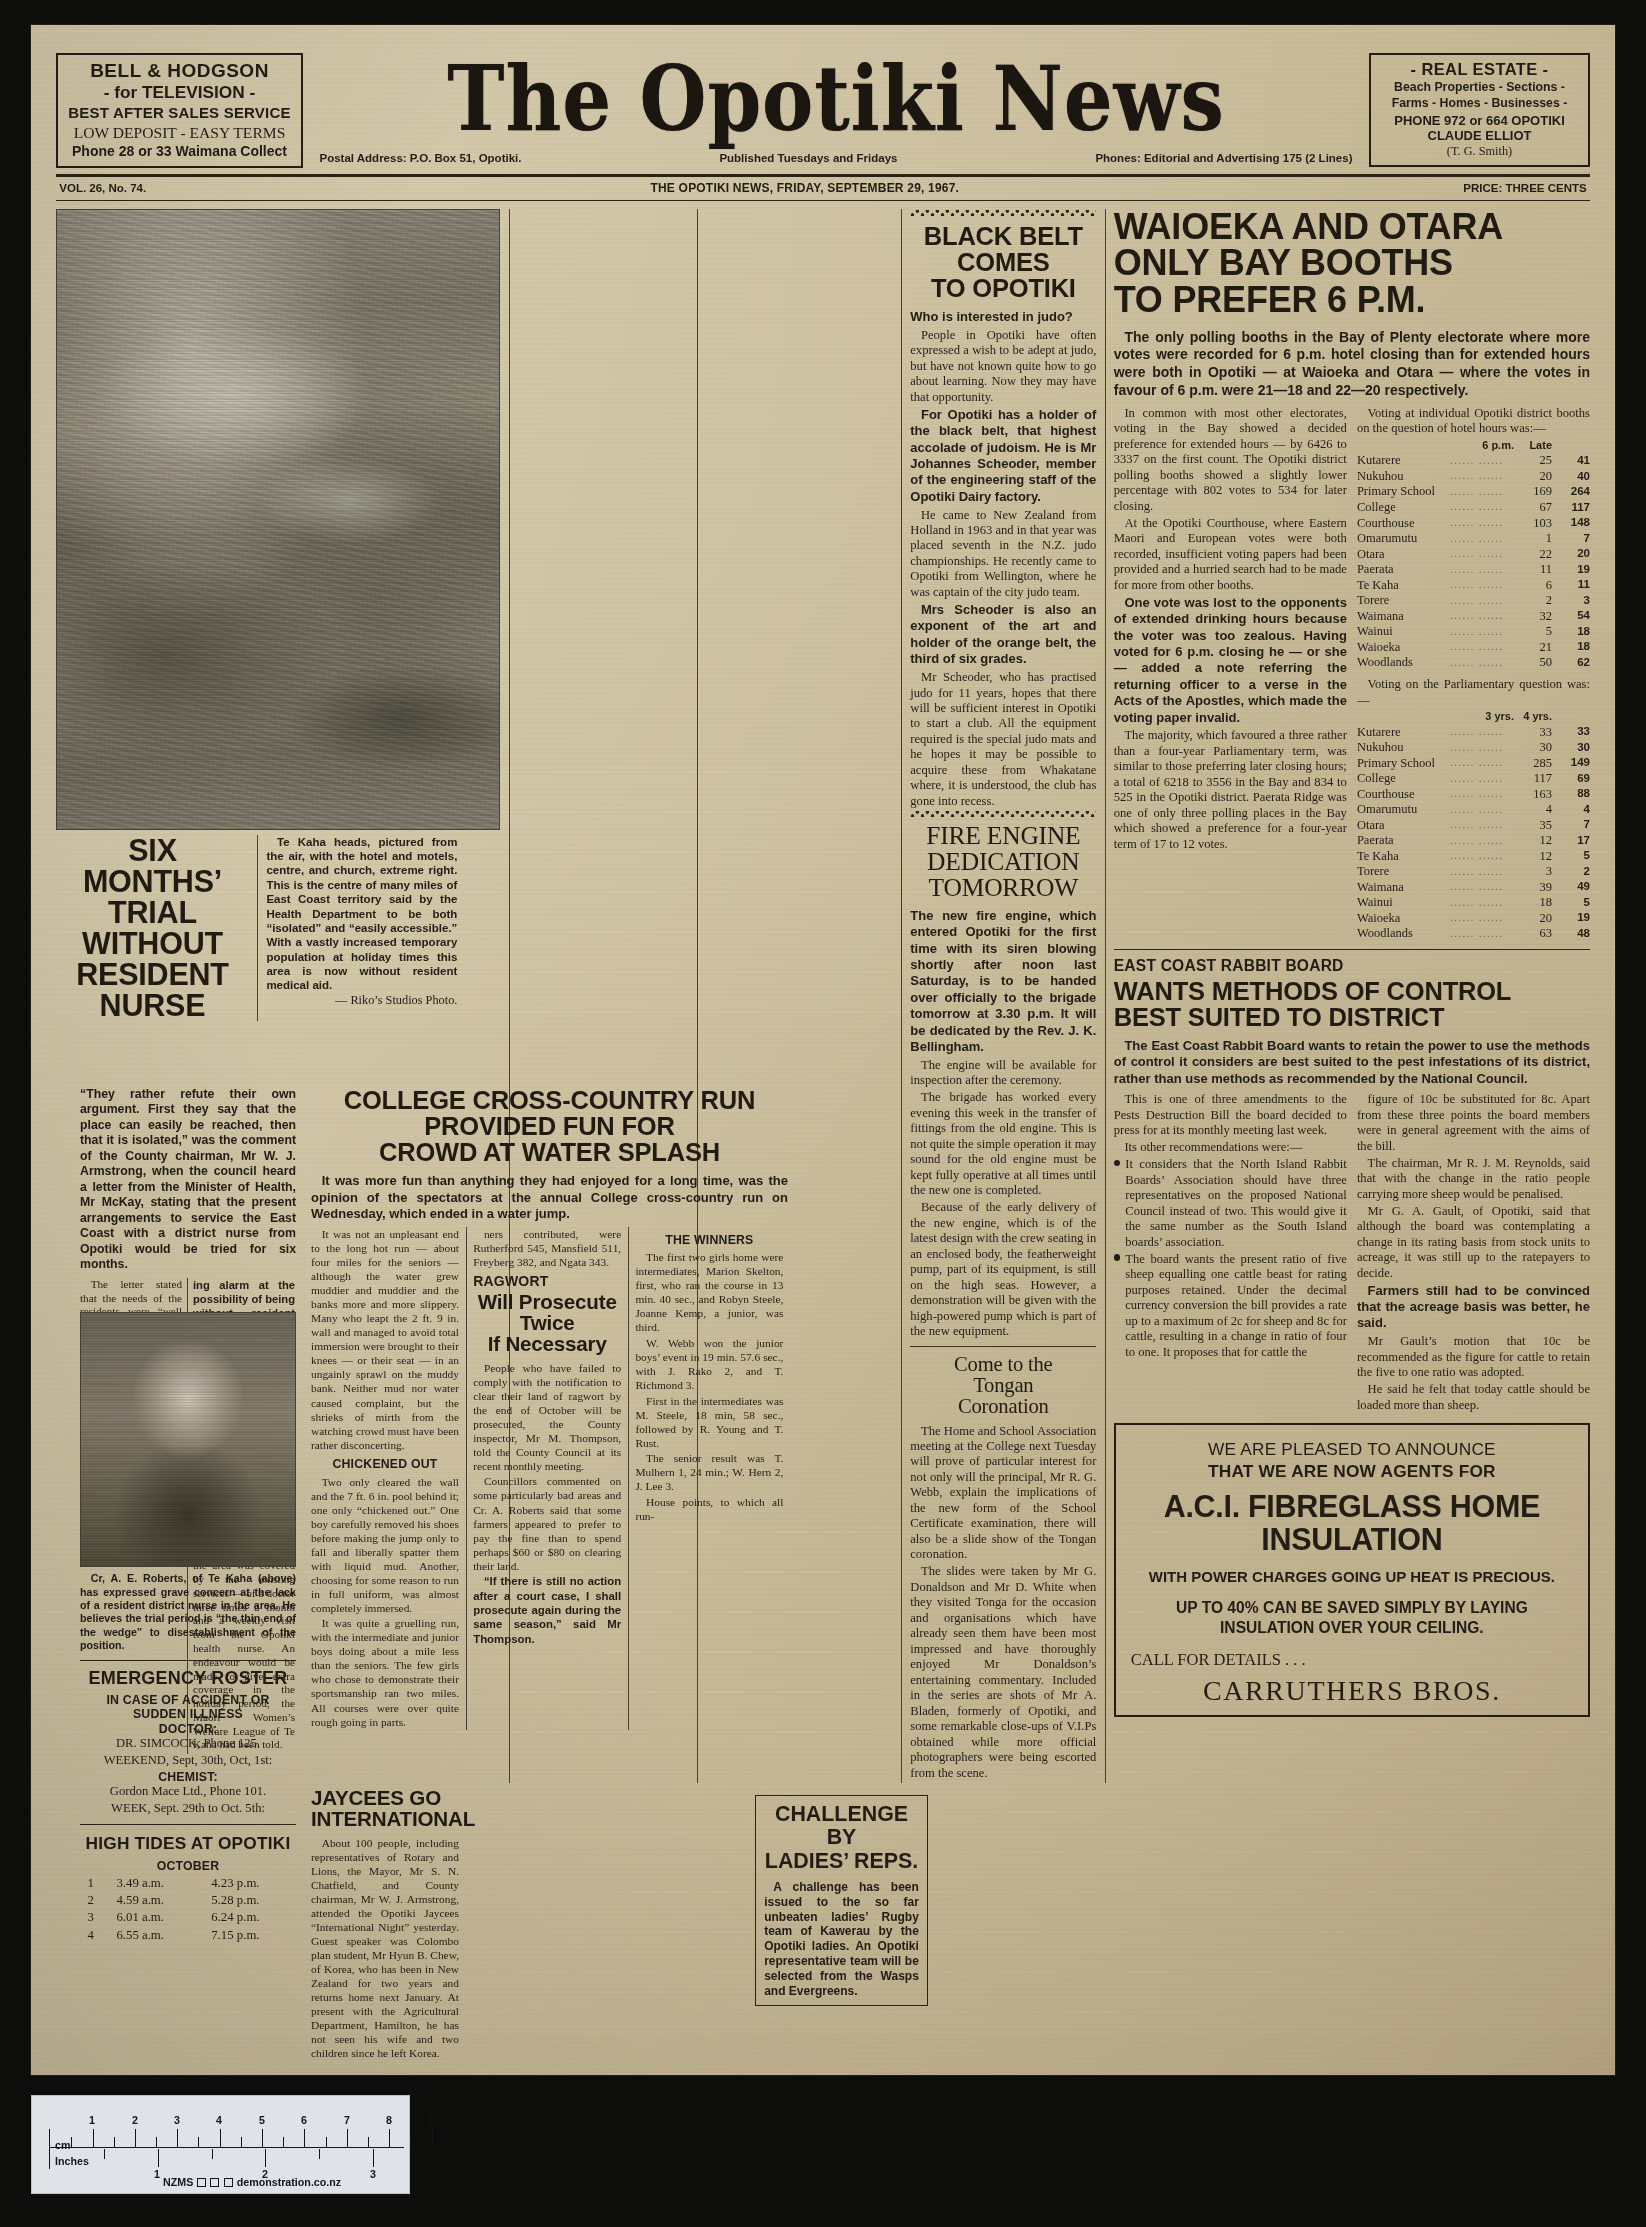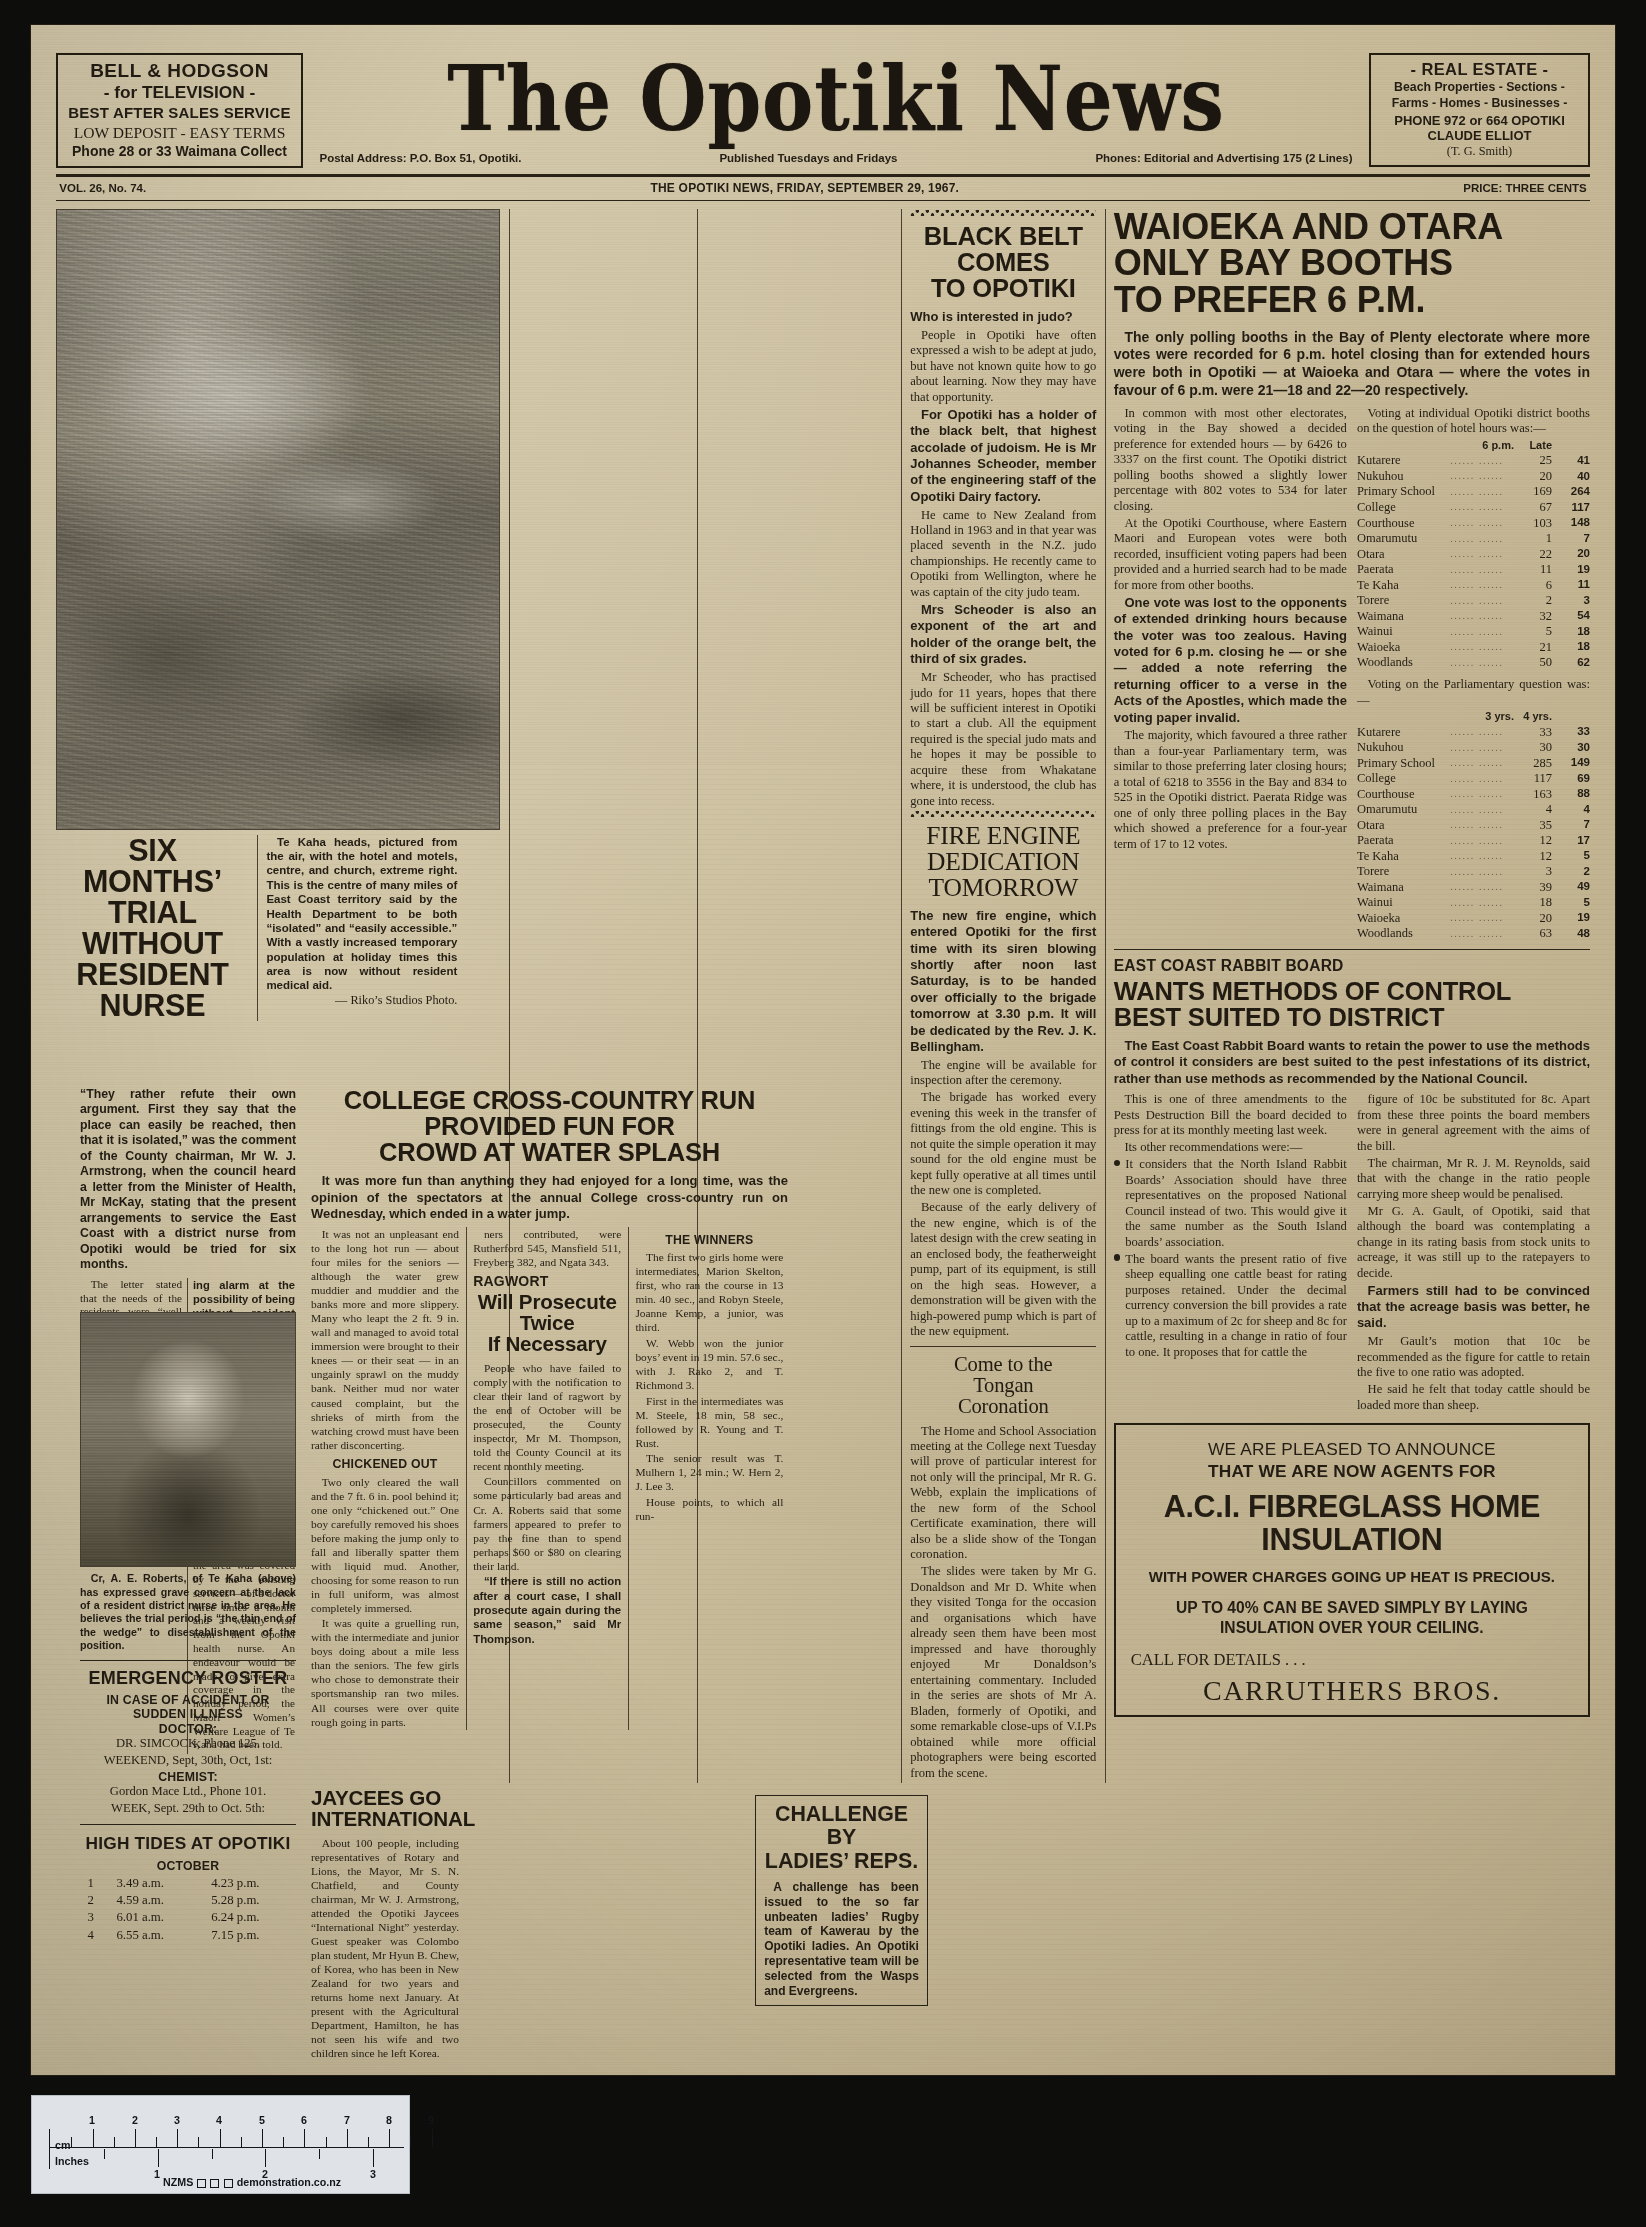--- a/index.html
+++ b/index.html
@@ -207,21 +207,21 @@
 
   
   #ruler {
     position:absolute; left:31px; top:2095px; width:379px; height:99px;
     background:#dfe3e8; border:0.8px solid #b9bec4;
   }
   .rl-line { position:absolute; left:16.5px; right:5px; top:51px; border-top:1.6px solid #12161a; }
   .rl-vert { position:absolute; left:16.5px; top:33px; height:40px; border-left:1.6px solid #12161a; }
   .rl-lbl { position:absolute; font-family:"Liberation Sans",sans-serif; font-weight:bold; font-size:10.7px; color:#12161a; }
   .tick { position:absolute; border-left:1.6px solid #12161a; }
-  .nzms { position:absolute; left:123px; bottom:5px; font-family:"Liberation Sans",sans-serif; font-weight:bold; font-size:10.7px; color:#12161a; display:flex; align-items:flex-end; gap:4.1px;padding-left:8px;}
+  .nzms { position:absolute; left:123px; bottom:5px; font-family:"Liberation Sans",sans-serif; font-weight:bold; font-size:10.7px; color:#12161a; display:flex; align-items:center; gap:4.1px;padding-left:8px;}
   .nzms .sq { width:9px; height:9px; border:0.8px solid #12161a; display:inline-block; }
 </style>
 </head>
 <body>
 
 <div id="page">
 
   <div class="masthead">
 
     <div class="ad-box ad-bh">

